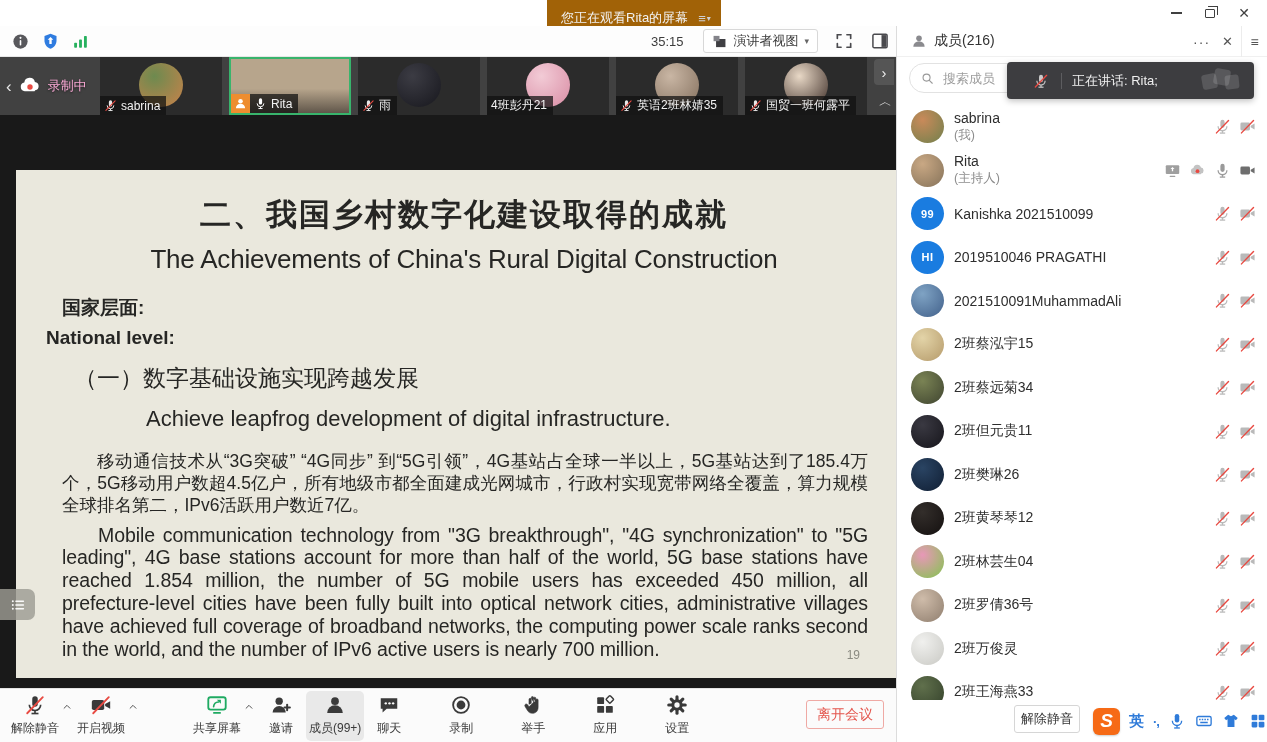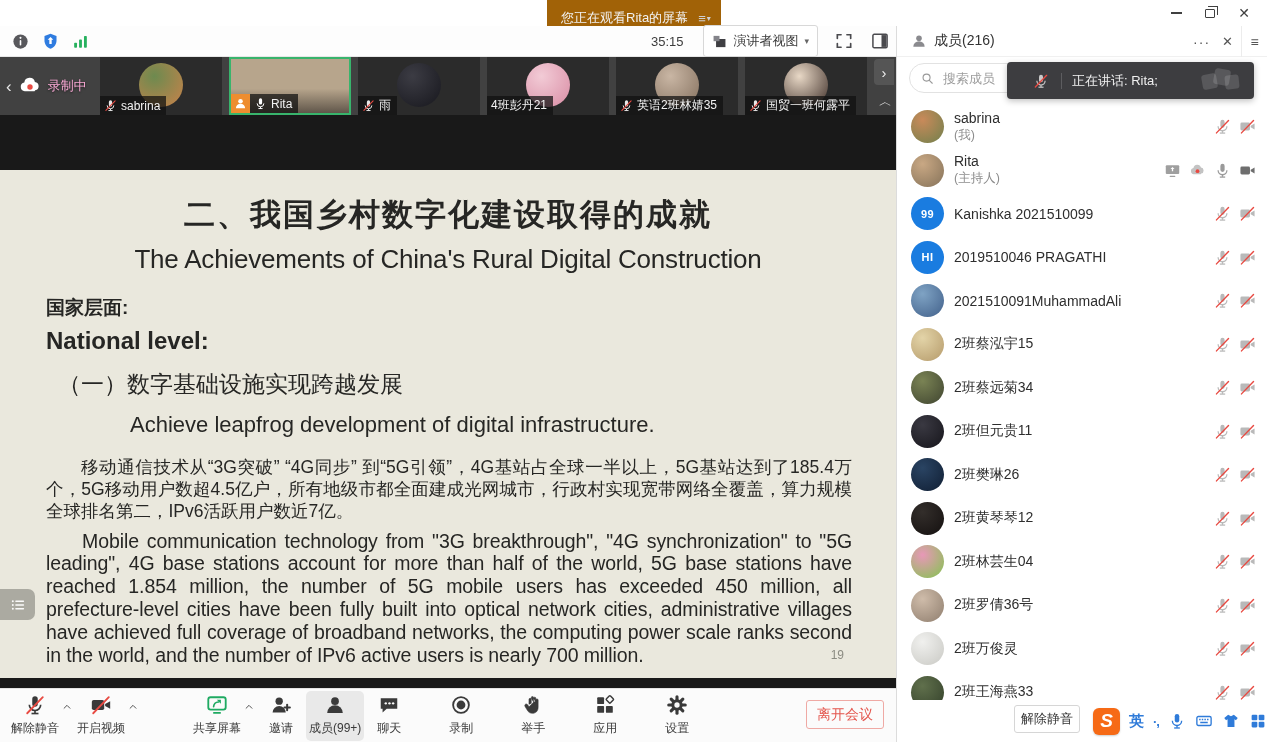--- a/index.html
+++ b/index.html
@@ -21,21 +21,21 @@
   .wc-max::after{content:"";position:absolute;left:1.5px;top:-3.5px;width:9px;height:8px;border-top:1.4px solid #404040;border-right:1.4px solid #404040;}
   .wc-close{font-size:14px;line-height:1;}
 
   
   .topbar{position:absolute;left:0;top:26px;width:896px;height:31px;background:#fdfdfd;
     border-bottom:1px solid #e7e7e7;display:flex;align-items:center;}
   .topbar .ticon{width:19px;height:19px;margin-left:11px;}
   .topbar-right{margin-left:auto;display:flex;align-items:center;}
   .timer{font-size:13px;color:#3c3c3c;margin-right:20px;}
   .view-btn{display:flex;align-items:center;gap:6px;border:1px solid #d8d8d8;border-radius:3px;
-    height:32px;padding:0 8px;font-size:13px;color:#3c3c3c;background:#fff;}
+    height:24px;padding:0 8px;font-size:13px;color:#3c3c3c;background:#fff;}
   .view-btn .dn{font-size:9px;color:#666;}
   .tb-sq{width:20px;height:20px;margin-left:16px;}
 
   
   .strip{position:absolute;left:0;top:57px;width:896px;height:58px;background:#414141;}
   .rec-chip{position:absolute;left:6px;top:0;height:58px;display:flex;align-items:center;gap:6px;z-index:3;}
   .chev{color:#e8e8e8;font-size:17px;line-height:1;}
   .rec-chip .cloud{width:24px;height:24px;}
   .rec-label{color:#f9a8d4;font-size:13px;text-shadow:0 1px 2px rgba(0,0,0,.6);}
   .tiles{position:absolute;left:100px;top:0;height:58px;display:flex;gap:7px;}
@@ -49,25 +49,25 @@
   .tile-chip{display:flex;align-items:center;gap:4px;background:rgba(15,15,15,.72);height:19px;padding:0 6px 0 4px;
     color:#f2f2f2;font-size:12px;white-space:nowrap;}
   .tile-chip svg{width:13px;height:13px;}
   .strip-right{position:absolute;right:2px;top:0;width:22px;height:58px;z-index:3;}
   .next-btn{position:absolute;right:0;top:2px;width:20px;height:26px;background:#555;border-radius:4px 0 0 4px;
     display:flex;align-items:center;justify-content:center;color:#eee;font-size:15px;}
   .collapse-btn{position:absolute;right:2px;top:36px;color:#d9d9d9;font-size:13px;}
 
   
   .stage{position:absolute;left:0;top:115px;width:896px;height:573px;background:#191919;}
-  .slide{position:absolute;left:0;top:55px;width:896px;height:508px;background:#eae8dd;color:#262624;overflow:hidden;}
+  .slide{position:absolute;left:16px;top:55px;width:896px;height:508px;background:#eae8dd;color:#262624;overflow:hidden;}
   .sl-title-zh{margin-top:24px;text-align:center;font-size:31px;font-weight:600;letter-spacing:2px;}
   .sl-title-en{margin-top:8px;text-align:center;font-size:26px;font-weight:500;letter-spacing:-0.2px;}
   .sl-lv-zh{margin:20px 44px 0 46px;font-size:19px;font-weight:700;}
-  .sl-lv-en{margin:6px 44px 0 46px;font-size:24px;font-weight:700;}
+  .sl-lv-en{margin:6px 44px 0 30px;font-size:19px;font-weight:700;}
   .sl-pt-zh{margin:14px 44px 0 58px;font-size:23px;}
   .sl-pt-en{margin:12px 44px 0 130px;font-size:22px;}
   .sl-body-zh{margin:18px 44px 0 46px;font-size:17.5px;line-height:1.27;text-indent:2em;text-align:justify;}
   .sl-body-en{margin:7px 44px 0 46px;font-size:19.5px;line-height:1.17;text-indent:1.85em;text-align:justify;letter-spacing:-0.1px;}
   .sl-page{position:absolute;right:52px;bottom:16px;font-size:12px;color:#8b8b82;}
   .slide-tab{position:absolute;left:0;top:474px;width:35px;height:31px;background:rgba(158,156,148,.82);
     border-radius:0 7px 7px 0;display:flex;align-items:center;justify-content:center;}
   .slide-tab svg{width:20px;height:20px;opacity:.95;}
 
   

